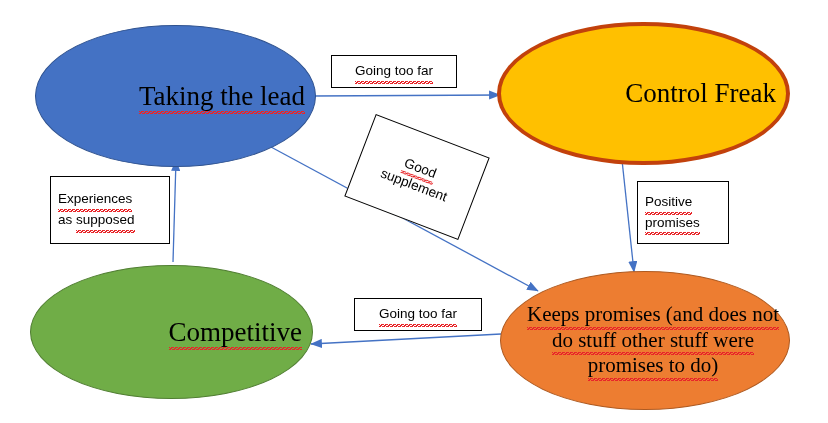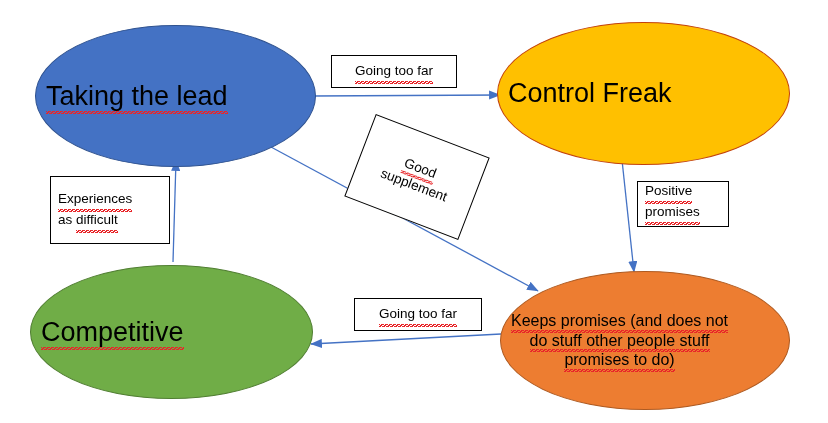--- a/index.html
+++ b/index.html
@@ -22,38 +22,39 @@
     position: absolute;
     left: 0;
     top: 0;
     width: 828px;
     height: 423px;
   }
   .node {
     position: absolute;
     display: flex;
     align-items: center;
-    justify-content: flex-start;
+    justify-content: flex-end;
     text-align: center;
     border-radius: 50%;
     box-sizing: border-box;
     color: #000000;
     line-height: 1.22;
+    font-family: Liberation Serif, serif;
   }
   .node-label {
     display: block;
     padding: 0 10px;
   }
   .node-blue   { background: #4472C4; border: 1px solid #2F528F; }
-  .node-amber  { background: #FFC000; border: 1px solid #c2410c; }
+  .node-amber  { background: #FFC000; border: 4px solid #c2410c; }
   .node-green  { background: #70AD47; border: 1px solid #507E32; }
   .node-orange { background: #ED7D31; border: 1px solid #AE5A21; }
 
   .node-big   { font-size: 27px; }
-  .node-small { font-size: 16px; }
+  .node-small { font-size: 21px; }
 
   .edge-label {
     position: absolute;
     background: #ffffff;
     border: 1px solid #000000;
     box-sizing: border-box;
     color: #000000;
     font-size: 13.5px;
     line-height: 1.55;
     display: flex;
@@ -133,41 +134,41 @@
 
   <div class="node node-green node-big" style="left:30px; top:265px; width:283px; height:134px;">
     <span class="node-label">
       <span class="sq thick">Competitive</span>
     </span>
   </div>
 
   <div class="node node-orange node-small" style="left:500px; top:271px; width:290px; height:139px;">
     <span class="node-label">
       <span class="line"><span class="sq">Keeps promises (and does not</span></span>
-      <span class="line"><span class="sq">do stuff other people stuff</span></span>
+      <span class="line"><span class="sq">do stuff other stuff were</span></span>
       <span class="line"><span class="sq">promises to do)</span></span>
     </span>
   </div>
 
   <div class="edge-label" style="left:331px; top:55px; width:126px; height:33px;">
     <span class="sq">Going too far</span>
   </div>
 
   <div class="edge-label rotated" style="left:356px; top:133px; width:122px; height:88px;">
     <span class="line"><span class="sq">Good</span></span>
     <span class="line"><span>supplement</span></span>
   </div>
 
-  <div class="edge-label left-align" style="left:637px; top:181px; width:92px; height:46px;justify-content:flex-end;">
+  <div class="edge-label left-align" style="left:637px; top:181px; width:92px; height:63px;">
     <span class="line"><span class="sq">Positive</span></span>
     <span class="line"><span class="sq">promises</span></span>
   </div>
 
   <div class="edge-label" style="left:354px; top:298px; width:128px; height:33px;">
     <span class="sq">Going too far</span>
   </div>
 
   <div class="edge-label left-align" style="left:50px; top:176px; width:120px; height:68px;">
     <span class="line"><span class="sq">Experiences</span></span>
-    <span class="line"><span>as </span><span class="sq">difficult</span></span>
+    <span class="line"><span>as </span><span class="sq">supposed</span></span>
   </div>
 
 </div>
 
 </body></html>

